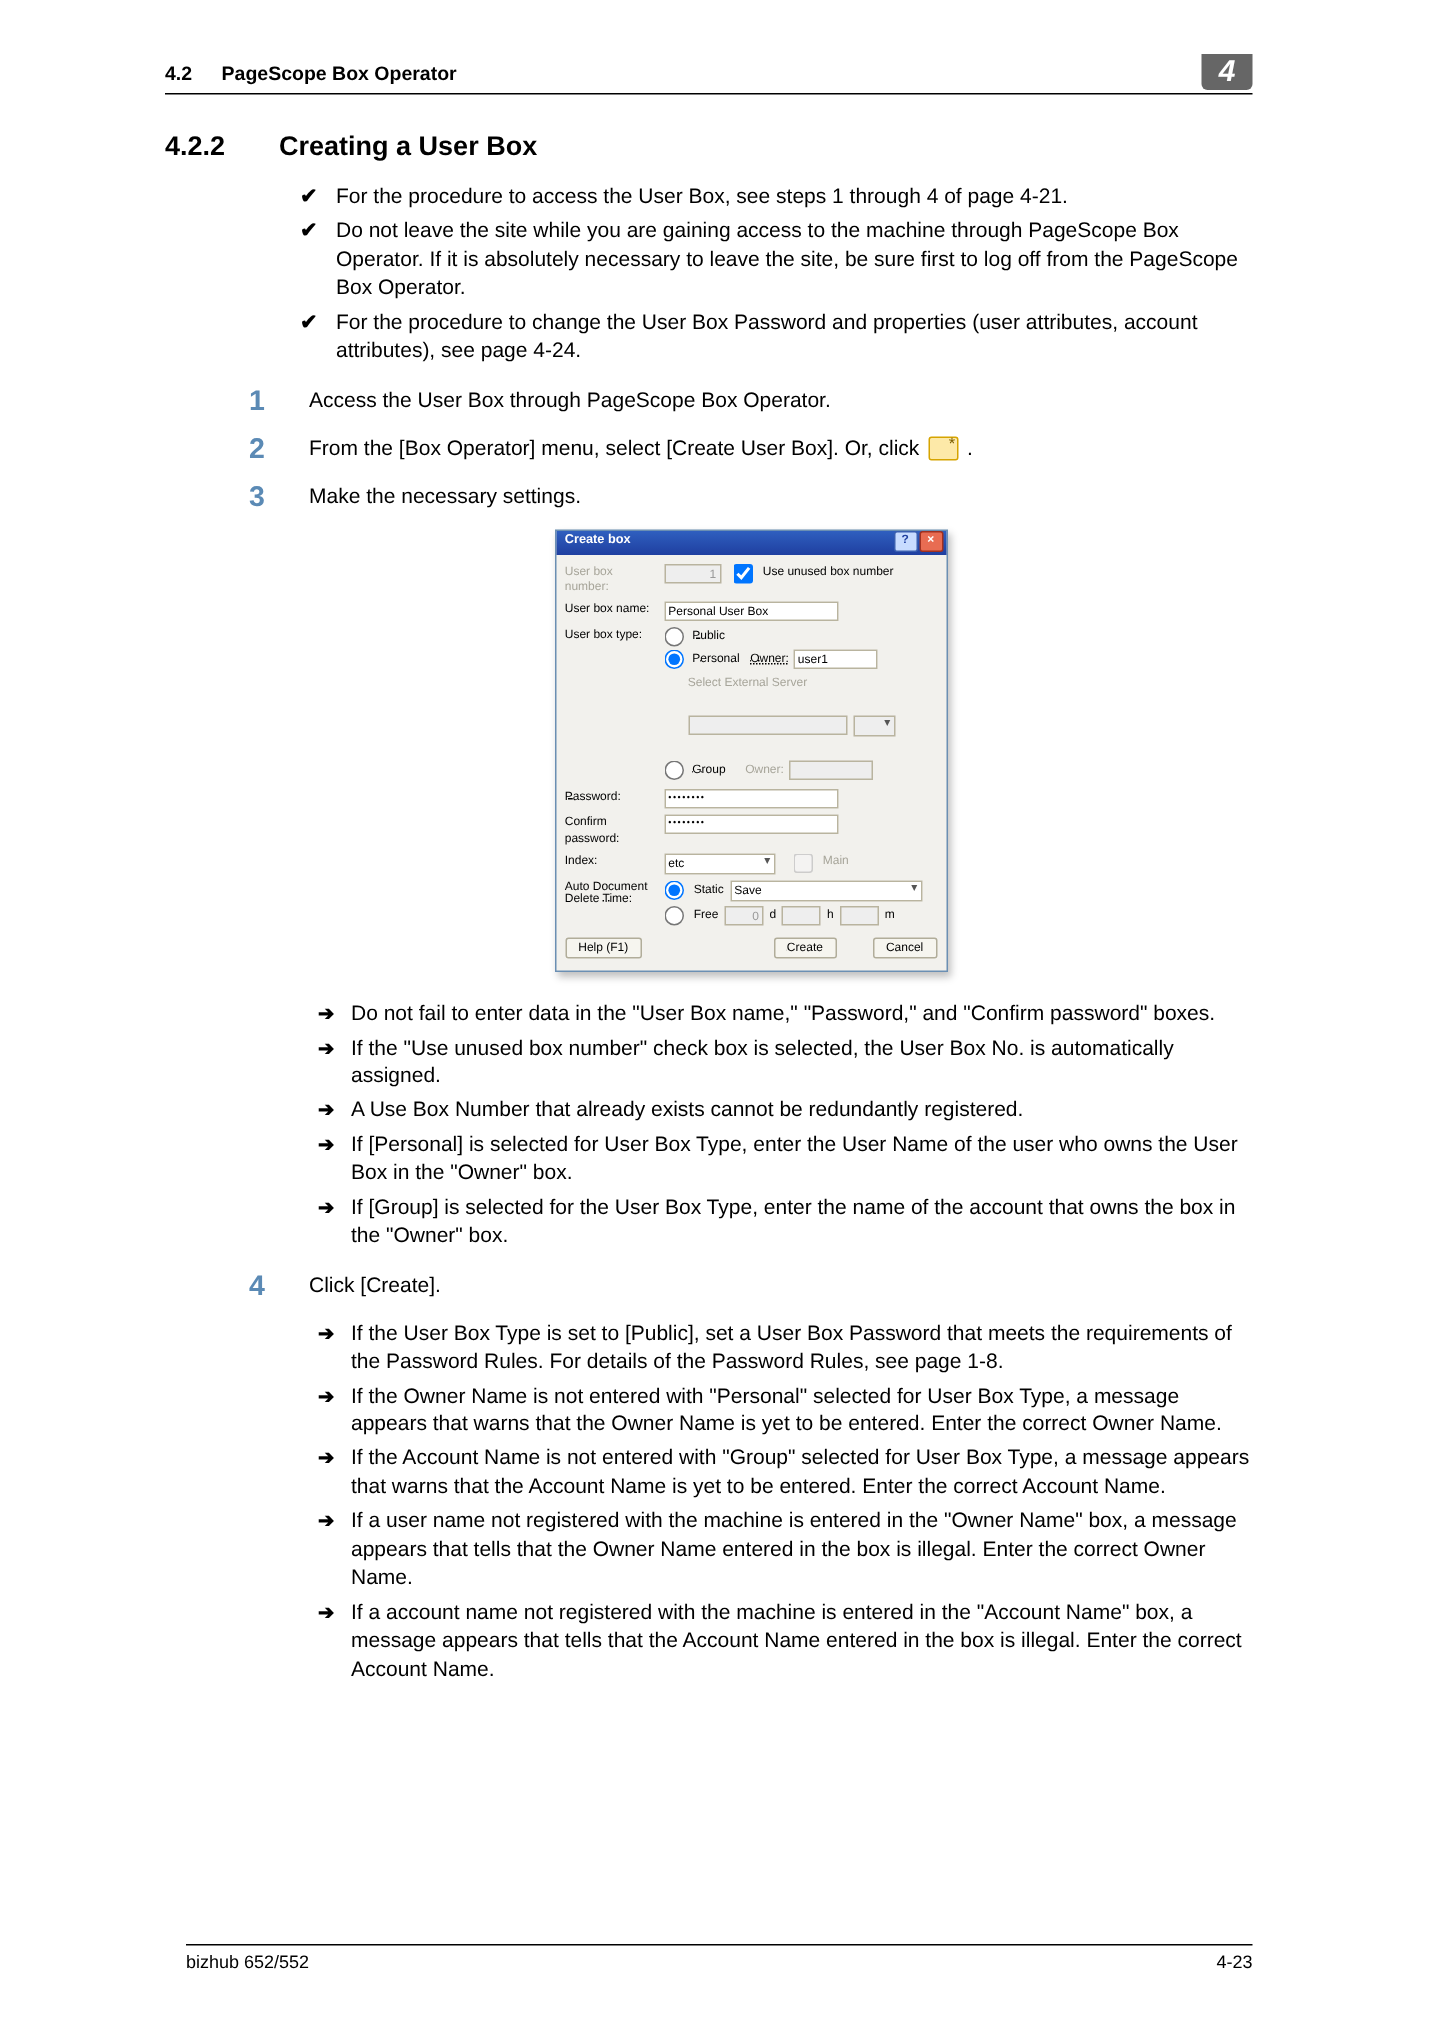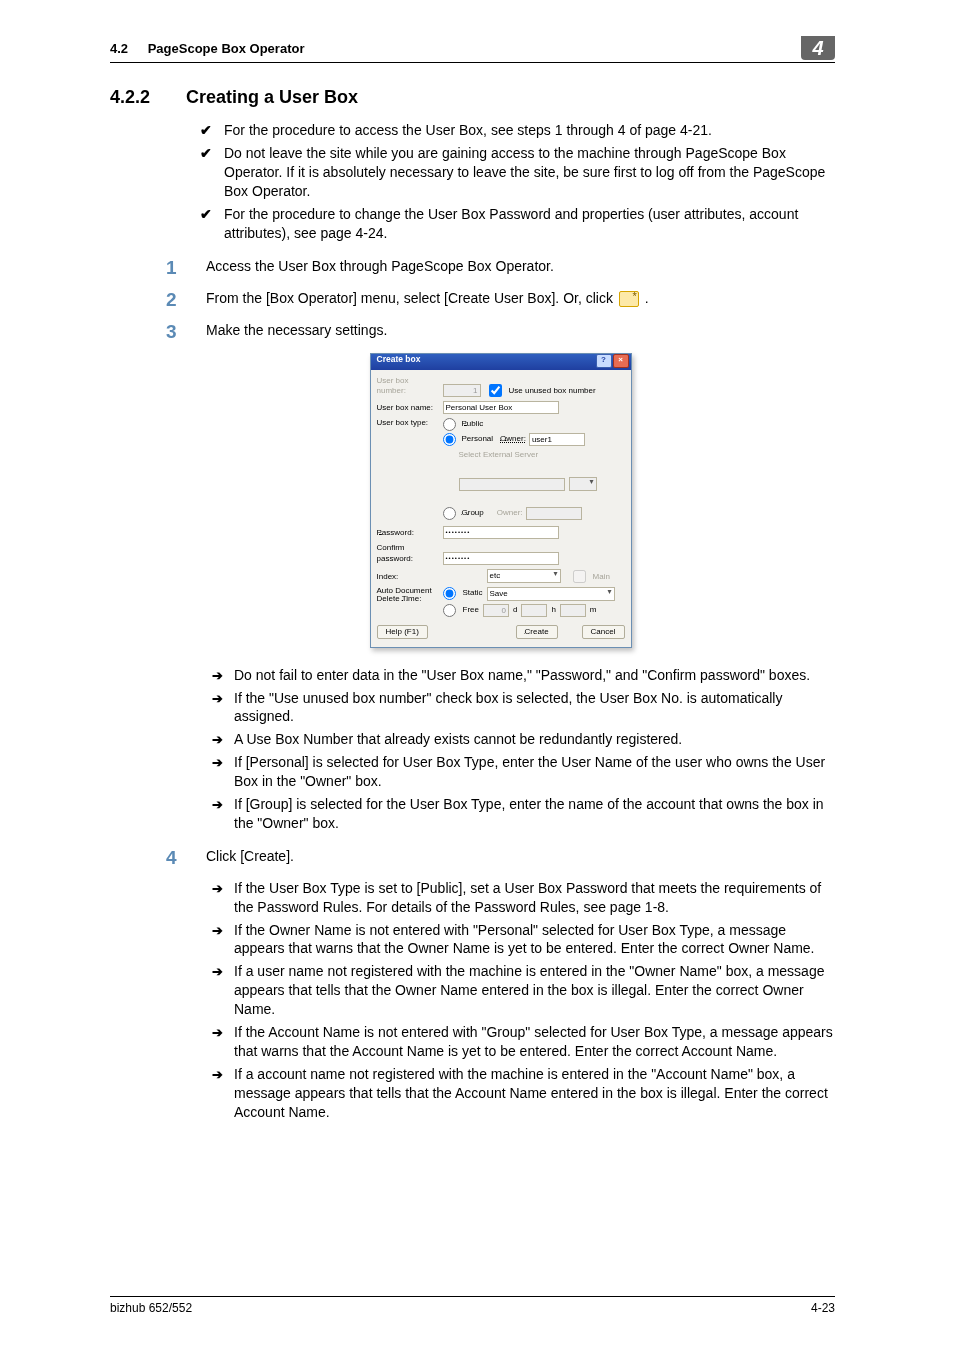--- a/index.html
+++ b/index.html
@@ -163,21 +163,21 @@
     color: #1f3fa0;
     font-size: 8px;
     line-height: 10px;
     text-align: center;
     border-radius: 2px;
   }
   .tbtn.close { background: #e86c52; color: #fff; border-color: #a03020; }
   .dlg-body { padding: 6px 6px 8px 6px; }
   .dlg-row {
     display: flex;
-    align-items: flex-end;
+    align-items: flex-start;
     margin-bottom: 4px;
     gap: 4px;
   }
   .dlg-label {
     width: 62px;
     flex: 0 0 62px;
     text-align: left;
   }
   .dlg-label.gray { color: #a7a59a; }
   .dlg-input {
@@ -217,21 +217,21 @@
     content: "▾";
     position: absolute;
     right: 2px;
     top: -1px;
     font-size: 8px;
     color: #555;
   }
   .dlg-sub {
     margin-left: 66px;
     display: flex;
-    align-items: flex-end;
+    align-items: flex-start;
     gap: 4px;
     margin-bottom: 16px;
   }
   .dlg-sub.gray { color: #a7a59a; }
   .dlg-autodel {
     display: flex;
     margin-top: 4px;
     gap: 4px;
   }
   .dlg-autodel .lbl2 {
@@ -245,21 +245,21 @@
     justify-content: flex-end;
     gap: 24px;
     margin-top: 8px;
   }
   .dlg-btnrow .spacer { flex:1; }
   .underline-acc { text-decoration: underline; text-underline-offset: -1px; }
 
   
   .footer-row {
     position: absolute;
-    left: 110px;
+    left: 124px;
     right: 105px;
     bottom: 34px;
     font-size: 12px;
   }
   .footer-row hr {
     border: none;
     border-top: 1px solid #000;
     margin: 0 0 3px 0;
   }
   .footer-row .ftext {
@@ -373,21 +373,21 @@
             <span class="dlg-label"><span class="underline-acc">P</span>assword:</span>
             <span class="dlg-input text" style="letter-spacing:1px;font-size:6px;">••••••••</span>
           </div>
           <div class="dlg-row">
             <span class="dlg-label">Confirm password:</span>
             <span class="dlg-input text" style="letter-spacing:1px;font-size:6px;">••••••••</span>
           </div>
 
           <div class="dlg-row">
             <span class="dlg-label"><span class="underline-acc">I</span>ndex:</span>
-            <span class="dlg-select" style="width:56px;margin-left:44px;">etc</span>
+            <span class="dlg-select" style="width:56px;">etc</span>
             <input type="checkbox" class="dlg-check" disabled="" style="margin-left: 8px;">
             <span style="color:#a7a59a;"><span class="underline-acc">M</span>ain</span>
           </div>
 
           <div class="dlg-autodel">
             <div class="lbl2">
               <span>Auto Document</span><br>
               <span>Delete <span class="underline-acc">T</span>ime:</span>
             </div>
             <div class="col2">
@@ -432,22 +432,22 @@
 
     <div class="step-row">
       <div class="num">4</div>
       <div class="body">Click [Create].</div>
     </div>
 
     <div style="margin-left:40px;">
       <ul class="arrows">
         <li>If the User Box Type is set to [Public], set a User Box Password that meets the requirements of the Password Rules. For details of the Password Rules, see page 1-8.</li>
         <li>If the Owner Name is not entered with "Personal" selected for User Box Type, a message appears that warns that the Owner Name is yet to be entered. Enter the correct Owner Name.</li>
+        <li>If the Account Name is not entered with "Group" selected for User Box Type, a message appears that warns that the Account Name is yet to be entered. Enter the correct Account Name.</li>
         <li>If a user name not registered with the machine is entered in the "Owner Name" box, a message appears that tells that the Owner Name entered in the box is illegal. Enter the correct Owner Name.</li>
-        <li>If the Account Name is not entered with "Group" selected for User Box Type, a message appears that warns that the Account Name is yet to be entered. Enter the correct Account Name.</li>
         <li>If a account name not registered with the machine is entered in the "Account Name" box, a message appears that tells that the Account Name entered in the box is illegal. Enter the correct Account Name.</li>
       </ul>
     </div>
 
   </div>
 
   <div class="footer-row">
     <hr>
     <div class="ftext">
       <span>bizhub 652/552</span>

